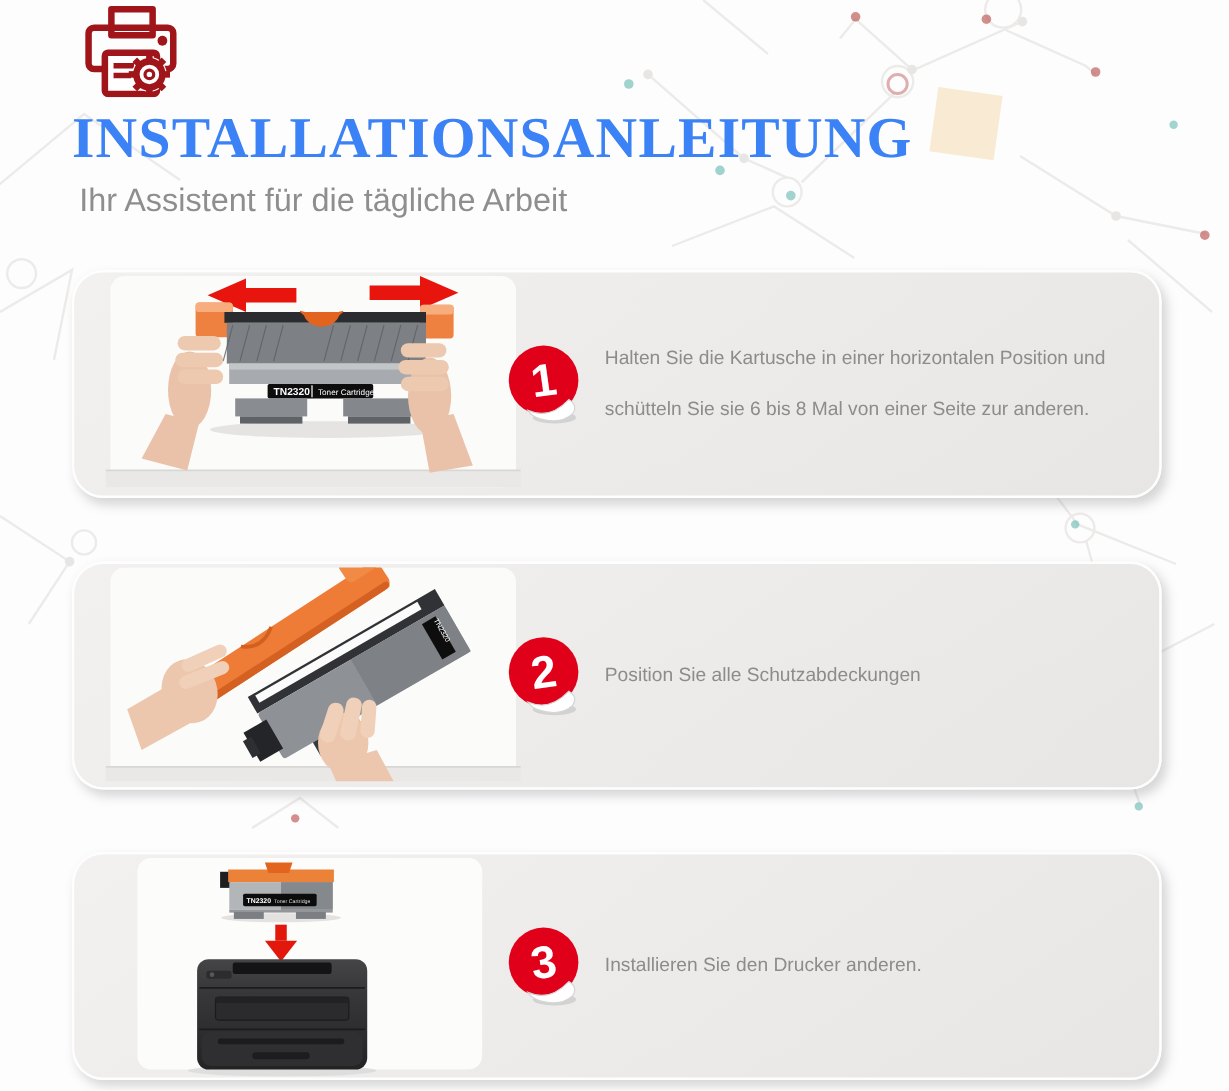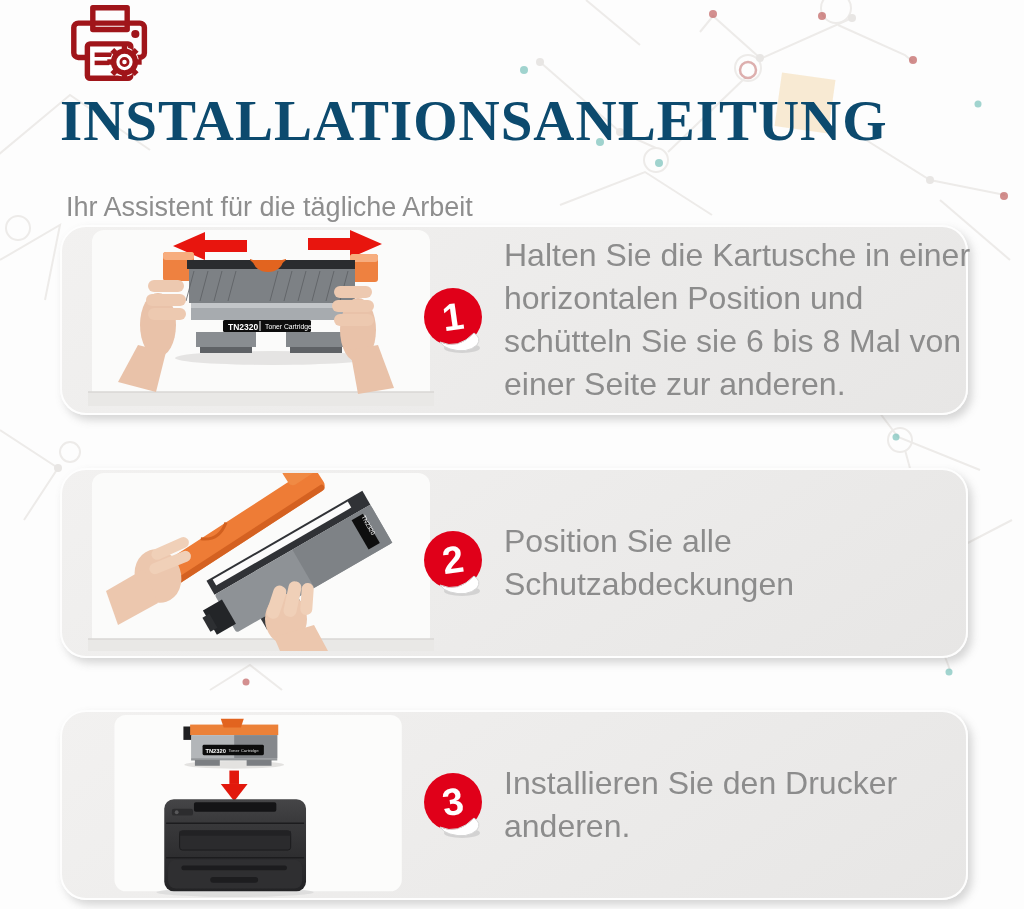--- a/index.html
+++ b/index.html
@@ -2,34 +2,34 @@
 <html><head>
 <meta charset="utf-8">
 <style>
   html,body{margin:0;padding:0;background:#ffffff;}
   .page{position:relative;width:1024px;height:909px;overflow:hidden;
         background:#fdfdfd;font-family:"Liberation Sans",sans-serif;}
   .bg-decor{position:absolute;left:0;top:0;width:1024px;height:909px;pointer-events:none;}
   
   .header-icon{position:absolute;left:64px;top:5px;width:92px;height:76px;}
   .page-title{position:absolute;left:60px;top:88px;width:900px;
-      font-family:"Liberation Serif",serif;font-weight:bold;font-size:57px;
-      letter-spacing:1px;color:#0c4a6e;white-space:nowrap;}
-  .page-subtitle{position:absolute;left:66px;top:152px;font-size:27px;color:#8e8e8e;margin-top:40px;}
+      font-family:"Liberation Serif",serif;font-weight:bold;font-size:48px;
+      letter-spacing:1px;color:#3b82f6;white-space:nowrap;}
+  .page-subtitle{position:absolute;left:66px;top:152px;font-size:27px;color:#8e8e8e;}
   
   .card{position:absolute;left:60px;width:908px;height:190px;
         background:linear-gradient(145deg,#f2f1f0 0%,#ecebea 55%,#e7e6e5 100%);
         border-radius:26px;border:2px solid rgba(255,255,255,0.92);
         box-shadow:4px 5px 9px rgba(110,110,110,0.28);box-sizing:border-box;}
   .card1{top:225px;} .card2{top:468px;} .card3{top:710px;}
   .figure{position:absolute;left:26px;top:3px;width:346px;height:182px;}
   .badge{position:absolute;left:360px;top:50%;transform:translateY(-50%);
          width:64px;height:68px;}
   .step-text{position:absolute;left:442px;top:50%;transform:translateY(-50%);
-         width:482px;font-size:32px;line-height:43px;color:#8c8c8c;}
+         width:482px;font-size:16px;line-height:43px;color:#8c8c8c;}
 </style>
 </head>
 <body>
 
 <div class="page">
 
   <svg class="bg-decor" viewBox="0 0 1024 909">
     <g stroke="#edebe9" stroke-width="2" fill="none">
       <path d="M-20 170 L70 95 L150 150"></path>
       <path d="M0 260 L60 225 L45 300"></path>

